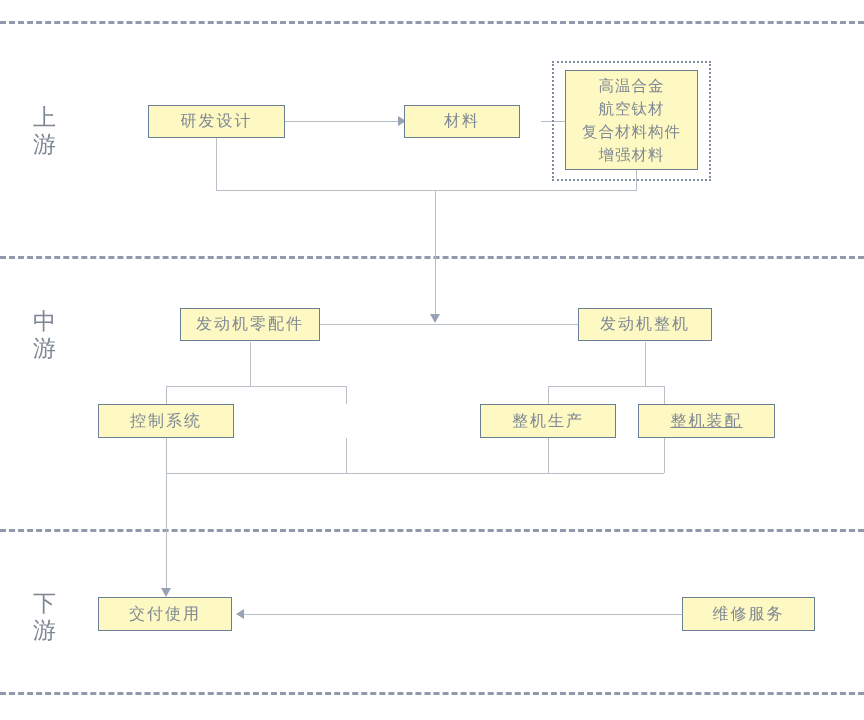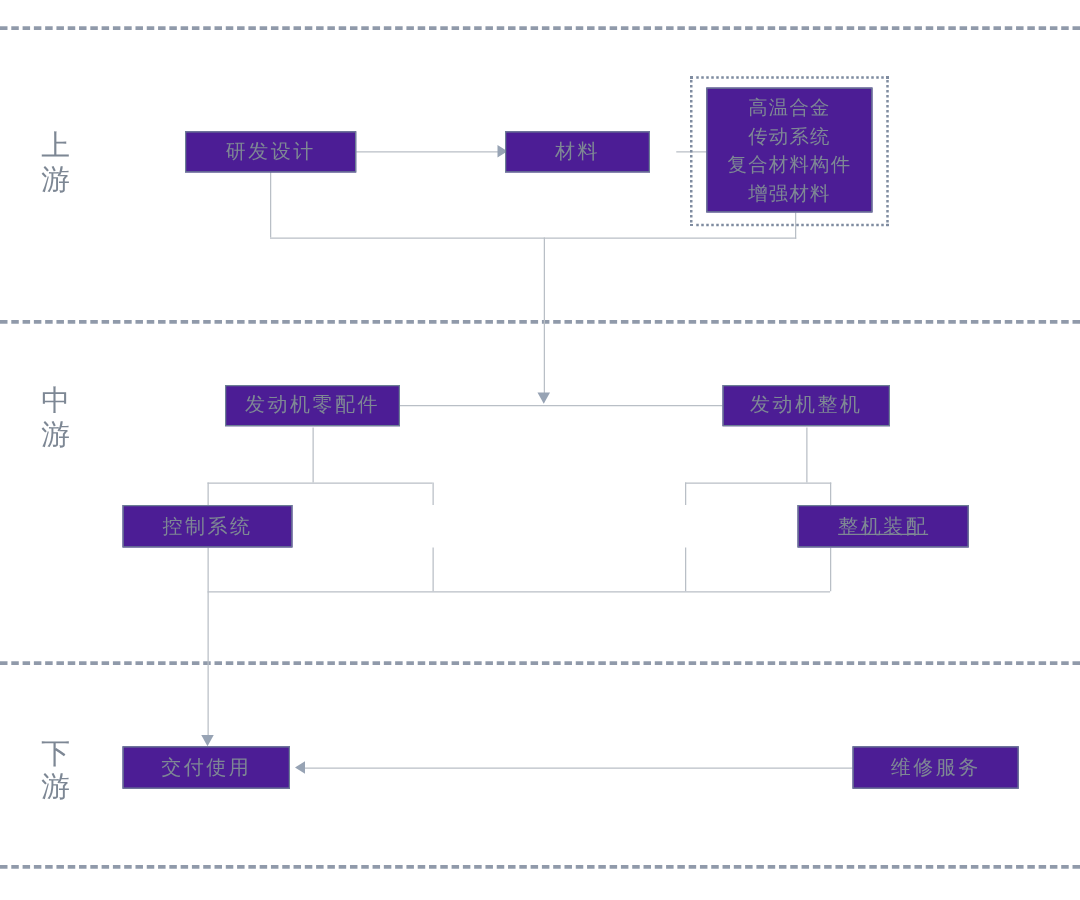--- a/index.html
+++ b/index.html
@@ -28,21 +28,21 @@
     font-size:23px;
     line-height:27px;
     letter-spacing:1px;
     white-space:pre-line;
   }
 
   
   .node{
     position:absolute;
     box-sizing:border-box;
-    background:#4c1d95;
+    background:#fef9c3;
     border:1.6px solid #6b7f94;
     color:#7e8894;
     font-size:16px;
     display:flex;
     align-items:center;
     justify-content:center;
     letter-spacing:2px;
     z-index:3;
   }
   .node.multiline{
@@ -118,21 +118,21 @@
     <span>研发设计</span>
   </div>
 
   <div class="node" style="left:404px;top:105px;width:116px;height:33px;">
     <span>材料</span>
   </div>
 
   <div class="dotted-wrap" style="left:552px;top:61px;width:159px;height:120px;"></div>
   <div class="node multiline" style="left:565px;top:70px;width:133px;height:100px;">
     <span>高温合金</span>
-    <span>传动系统</span>
+    <span>航空钛材</span>
     <span>复合材料构件</span>
     <span>增强材料</span>
   </div>
 
   <div class="h-line" style="left:320px;top:324px;width:258px;"></div>
 
   <div class="v-line" style="left:250px;top:342px;height:44px;"></div>
   <div class="h-line" style="left:166px;top:386px;width:180px;"></div>
   <div class="v-line" style="left:166px;top:386px;height:18px;"></div>
   <div class="v-line" style="left:346px;top:386px;height:18px;"></div>
@@ -157,20 +157,23 @@
 
   <div class="node" style="left:180px;top:308px;width:140px;height:33px;">
     <span>发动机零配件</span>
   </div>
 
   <div class="node" style="left:98px;top:404px;width:136px;height:34px;">
     <span>控制系统</span>
   </div>
 
 
+  <div class="node" style="left:480px;top:404px;width:136px;height:34px;">
+    <span>整机生产</span>
+  </div>
 
   <div class="node" style="left:638px;top:404px;width:137px;height:34px;text-decoration:underline;">
     <span>整机装配</span>
   </div>
 
   <div class="h-line" style="left:243px;top:614px;width:439px;"></div>
   <div class="arrow-left" style="left:236px;top:609px;"></div>
 
   <div class="node" style="left:98px;top:597px;width:134px;height:34px;">
     <span>交付使用</span>

